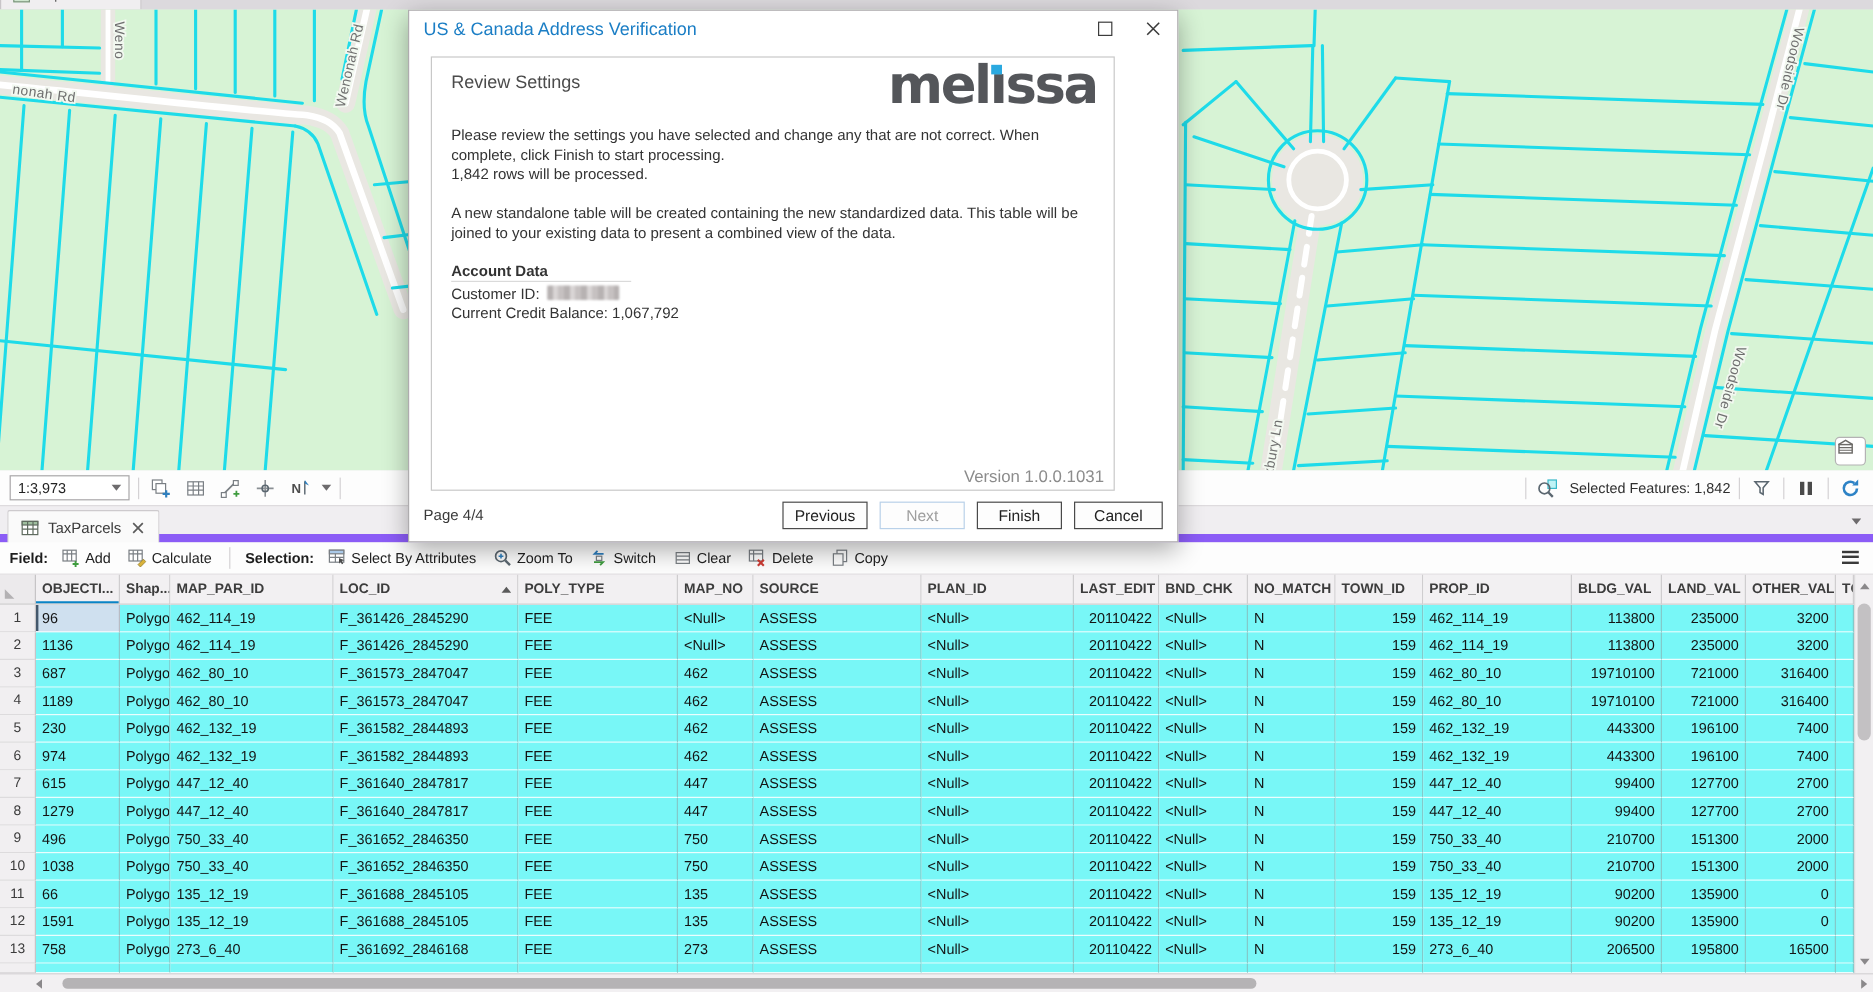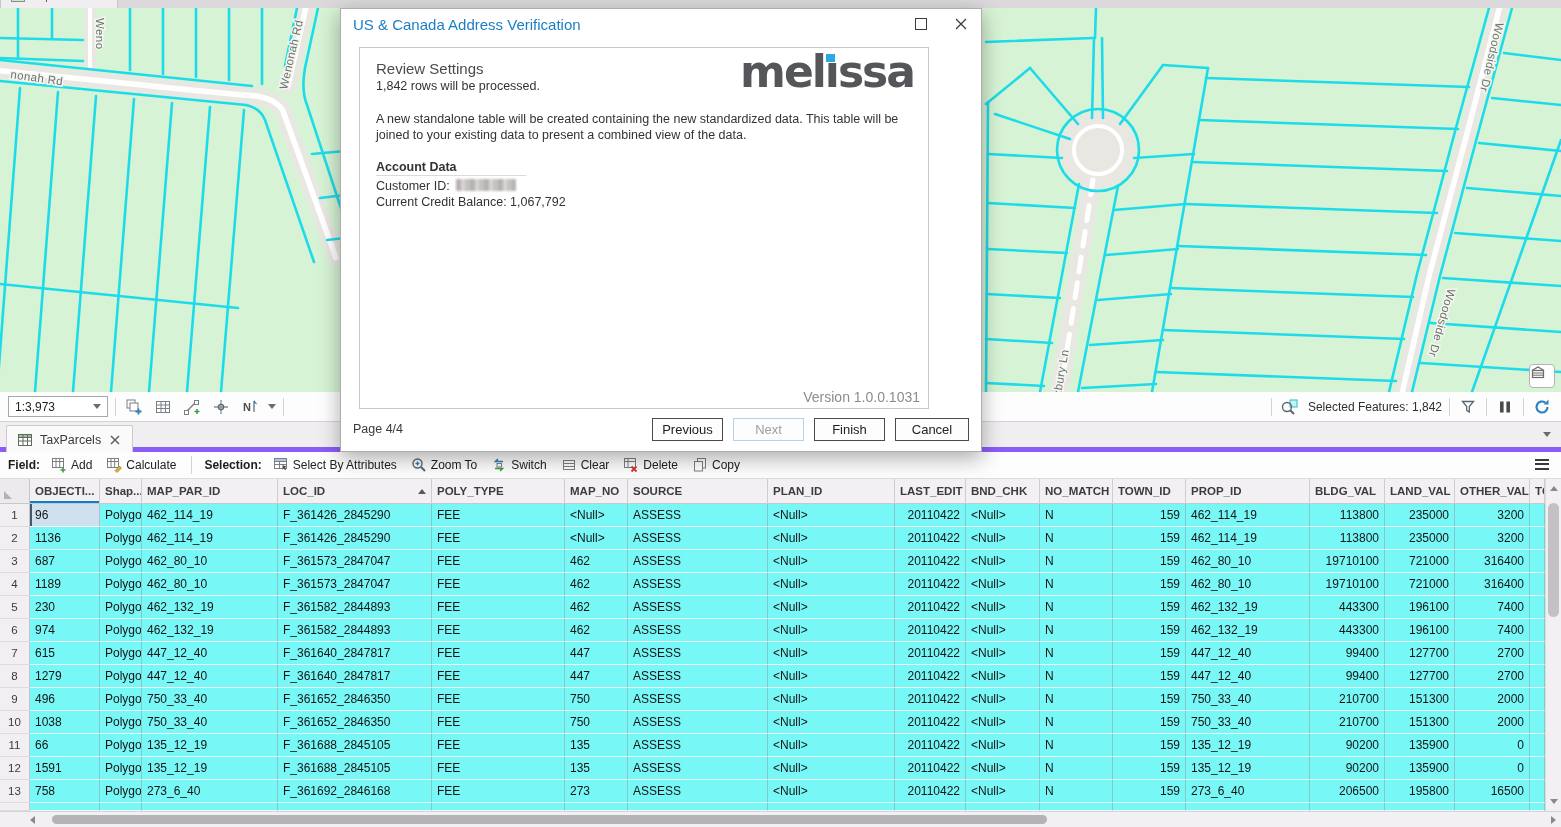--- a/index.html
+++ b/index.html
@@ -25,21 +25,21 @@
     border-bottom:1px solid #d6d3d6;box-sizing:border-box;display:flex;align-items:center;justify-content:space-between;padding:0 8px;}
   .msb-left,.msb-right{display:flex;align-items:center;gap:7px;}
   .scale-combo{width:100px;height:21px;background:#fff;border:1px solid #a9a7a9;box-sizing:border-box;
     display:flex;align-items:center;justify-content:space-between;padding:0 6px;font-size:12px;color:#222;}
   .caret-down{width:0;height:0;border-left:4px solid transparent;border-right:4px solid transparent;border-top:5px solid #6d6b6d;}
   .vsep{width:1px;height:18px;background:#d4d2d4;}
   .msb-icon{display:grid;place-items:center;width:22px;height:22px;}
   .msb-text{font-size:12px;color:#2f2f2f;}
   
   #tab-strip{position:absolute;left:0;top:422px;width:1561px;height:30px;background:#f0eef1;
-    border-bottom:5px solid #8b5cf6;box-sizing:border-box;}
+    border-bottom:7px solid #8b5cf6;box-sizing:border-box;}
   .doc-tab{position:absolute;left:6px;top:3px;height:27px;background:#fafafa;border:1px solid #cdcacd;border-bottom:none;
     border-radius:2px 2px 0 0;display:flex;align-items:center;gap:7px;padding:0 10px;font-size:12.5px;color:#3a3a3a;}
   .tab-close{display:grid;place-items:center;width:14px;height:14px;}
   .strip-chevron{position:absolute;right:10px;top:10px;}
   
   #table-toolbar{position:absolute;left:0;top:452px;width:1561px;height:27px;background:#fdfdfd;
     border-bottom:1px solid #dcdadc;box-sizing:border-box;display:flex;align-items:center;padding:0 8px;gap:8px;}
   .tb-label{font-size:12px;font-weight:bold;color:#1d1d1d;}
   .tb-btn{display:flex;align-items:center;gap:4px;font-size:12px;color:#222;padding:2px 3px;}
   .tb-sep{width:1px;height:18px;background:#d4d2d4;margin:0 4px;}
@@ -763,20 +763,21 @@
       <span class="dlg-close">
         <svg width="12" height="12" viewBox="0 0 12 12">
           <path d="M1 1 L11 11 M11 1 L1 11" stroke="#3c3c3c" stroke-width="1.3"></path>
         </svg>
       </span>
     </span>
   </div>
   <div class="dlg-panel">
     <span class="review-heading">Review Settings</span>
     <span class="logo"><span>mel</span><span class="ichar"><span>ı</span><span class="dot"></span></span><span>ssa</span></span>
+    <p class="dlg-text intro">Please review the settings you have selected and change any that are not correct. When complete, click Finish to start processing.</p>
     <div class="dlg-text">1,842 rows will be processed.</div>
     <p class="dlg-text mt" style="margin-top:17px;">A new standalone table will be created containing the new standardized data. This table will be joined to your existing data to present a combined view of the data.</p>
     <div class="sec-h underlined">Account Data</div>
     <div class="dlg-text">
       <span>Customer ID:</span><span class="pixelated"></span>
     </div>
     <div class="dlg-text">Current Credit Balance: 1,067,792</div>
     <div class="version">Version 1.0.0.1031</div>
   </div>
   <div class="dlg-footer">

